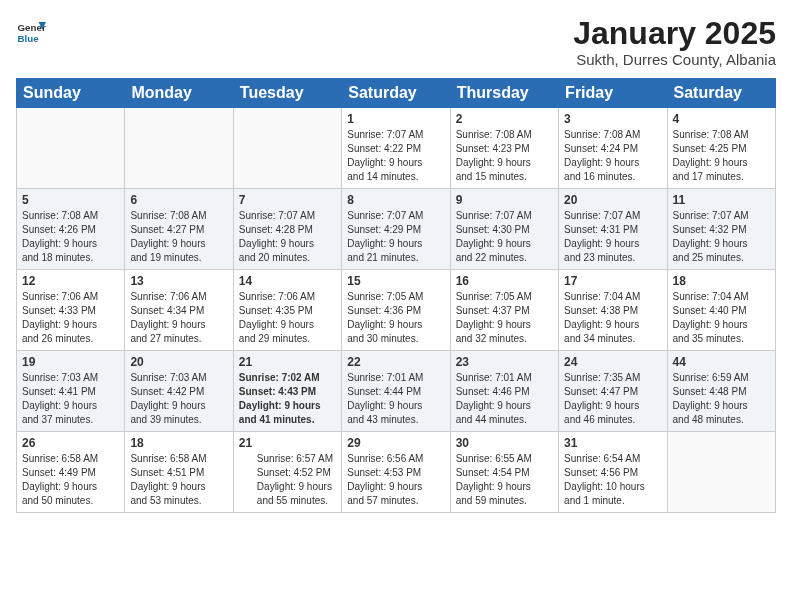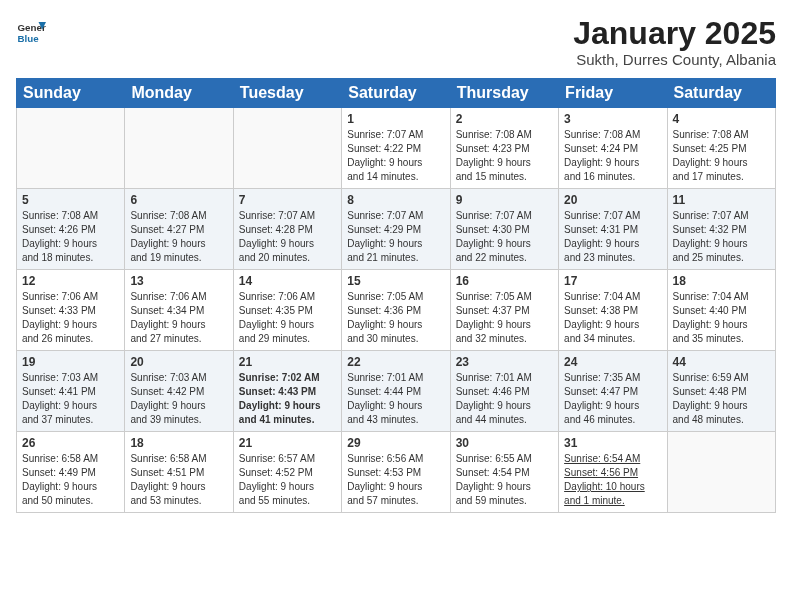--- a/index.html
+++ b/index.html
@@ -305,42 +305,42 @@
         </td>
         <td>
           <span class="day-num">18</span>
           <div class="day-info" style="white-space: pre-line;">Sunrise: 6:58 AM
 Sunset: 4:51 PM
 Daylight: 9 hours
 and 53 minutes.</div>
         </td>
         <td>
           <span class="day-num">21</span>
-          <div class="day-info" style="white-space: pre-line;">Sunrise: 6:57 AM
+          <div class="day-info" style="white-space: pre-line; margin-left: 18px;">Sunrise: 6:57 AM
 Sunset: 4:52 PM
 Daylight: 9 hours
 and 55 minutes.</div>
         </td>
         <td>
           <span class="day-num">29</span>
           <div class="day-info" style="white-space: pre-line;">Sunrise: 6:56 AM
 Sunset: 4:53 PM
 Daylight: 9 hours
 and 57 minutes.</div>
         </td>
         <td>
           <span class="day-num">30</span>
           <div class="day-info" style="white-space: pre-line;">Sunrise: 6:55 AM
 Sunset: 4:54 PM
 Daylight: 9 hours
 and 59 minutes.</div>
         </td>
         <td>
           <span class="day-num">31</span>
-          <div class="day-info" style="white-space: pre-line; text-decoration: underline;">Sunrise: 6:54 AM
+          <div class="day-info" style="white-space: pre-line;">Sunrise: 6:54 AM
 Sunset: 4:56 PM
 Daylight: 10 hours
 and 1 minute.</div>
         </td>
         <td class="empty-cell"></td>
       </tr>
     </tbody>
 </table>
 
 </body></html>

